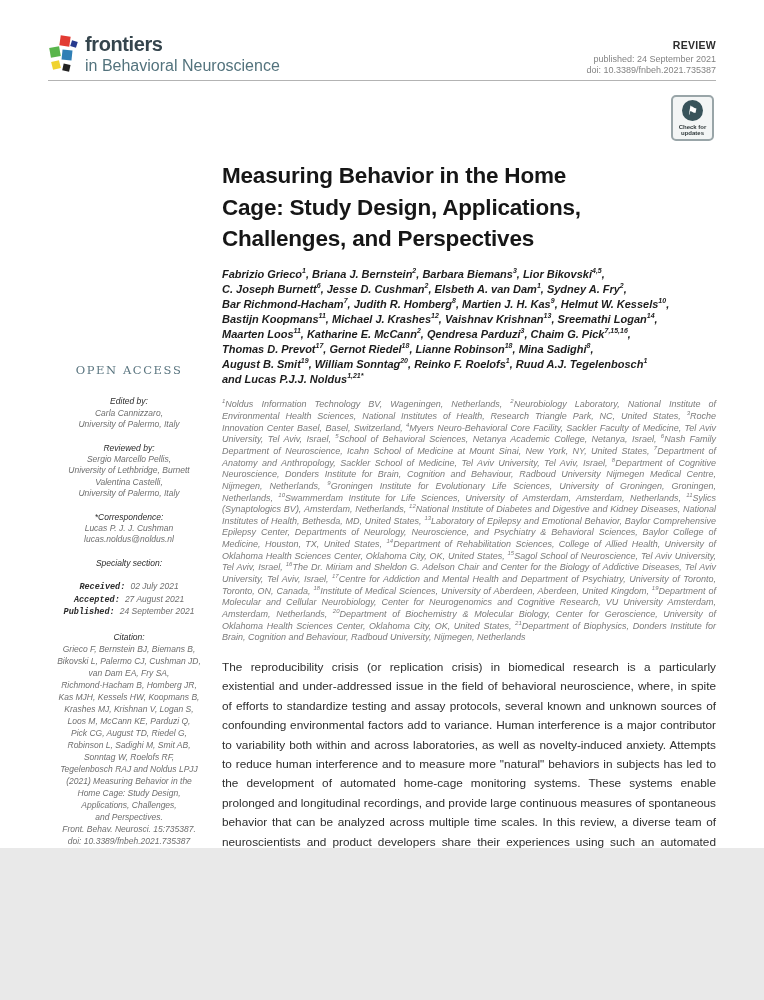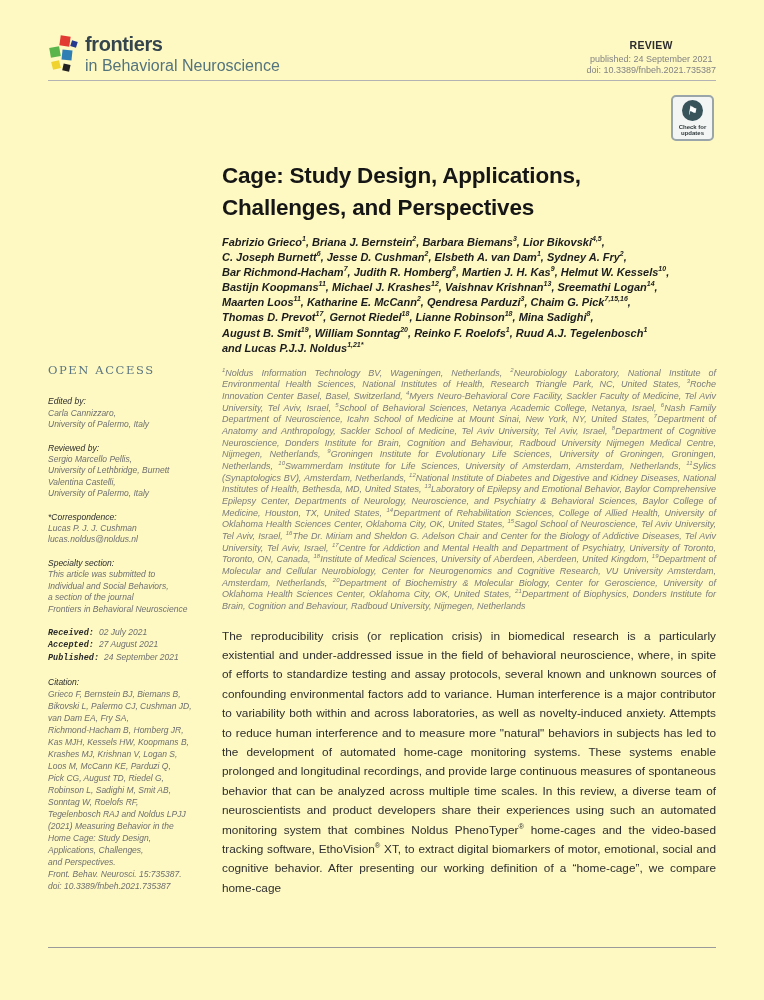--- a/index.html
+++ b/index.html
@@ -1,41 +1,41 @@
 <!DOCTYPE html>
 <html><head>
 <meta charset="utf-8">
 <style>
   html,body{margin:0;padding:0;background:#e9e9e9;}
-  .page{position:relative;width:764px;height:1000px;background:#fef9c3;margin:0 auto;
+  .page{position:relative;width:764px;height:848px;background:#ffffff;margin:0 auto;
         font-family:"Liberation Sans",sans-serif;overflow:hidden;}
 
   
   .logo{position:absolute;left:48px;top:34px;display:flex;align-items:flex-start;}
   .logo-cubes{width:34px;height:42px;flex:0 0 auto;}
   .logo-text{margin-left:3px;}
   .brand{font-size:20px;font-weight:bold;color:#35454d;letter-spacing:-0.4px;line-height:20px;}
   .journal{font-family:Liberation Sans, sans-serif;font-size:16px;color:#53737d;line-height:19px;margin-top:2px;}
 
-  .head-meta{position:absolute;right:48px;top:39px;text-align:center;}
+  .head-meta{position:absolute;right:48px;top:39px;text-align:right;}
   .head-type{font-size:10.5px;font-weight:bold;color:#2d2d2d;letter-spacing:0.3px;margin-bottom:3px;}
   .head-sub{font-size:9px;color:#838383;line-height:11px;}
 
   .rule{position:absolute;left:48px;right:48px;top:80px;border-top:1.5px solid #b3b3b3;}
 
   .badge{position:absolute;left:671px;top:95px;width:43px;height:46px;background:#f3f5f5;
          border:2px solid #99a5a8;border-radius:5px;box-sizing:border-box;
          display:flex;flex-direction:column;align-items:center;padding-top:3px;cursor:pointer;}
   .badge-circle{width:21px;height:21px;border-radius:50%;background:#38535a;display:flex;
                 align-items:center;justify-content:center;}
   .badge-flag{color:#ffffff;font-size:12px;line-height:12px;transform:rotate(10deg);}
   .badge-text{font-size:6px;line-height:6.5px;color:#30393b;text-align:center;margin-top:2.5px;font-weight:bold;}
 
   
-  .sidebar{position:absolute;left:48px;top:365px;width:162px;text-align:left;
+  .sidebar{position:absolute;left:48px;top:365px;width:162px;text-align:center;
            font-style:italic;font-size:8.5px;line-height:11.4px;color:#6f6f6f;}
   .oa{font-family:"DejaVu Serif",serif;font-style:normal;font-size:11.5px;letter-spacing:1.6px;
       color:#5b7680;margin-bottom:20px;}
   .sb-block{margin-bottom:12px;}
   .sb-label{font-weight:normal;color:#2b2b2b;}
   .sidebar b{font-weight:bold;color:#2b2b2b;font-family:Liberation Mono, monospace;}
   .sb-citation{line-height:12px;}
   .email{color:#6f6f6f;}
 
   
@@ -118,26 +118,20 @@
     </div>
 
     <div class="sb-block">
       <div class="sb-label">*Correspondence:</div>
       <div>Lucas P. J. J. Cushman</div>
       <div class="email">lucas.noldus@noldus.nl</div>
     </div>
 
     <div class="sb-block">
       <div class="sb-label">Specialty section:</div>
-      <div>
-          <div>This article was submitted to</div>
-          <div>Individual and Social Behaviors,</div>
-          <div>a section of the journal</div>
-          <div>Frontiers in Behavioral Neuroscience</div>
-        </div>
     </div>
 
     <div class="sb-block">
       <div><b>Received: </b>02 July 2021</div>
       <div><b>Accepted: </b>27 August 2021</div>
       <div><b>Published: </b>24 September 2021</div>
     </div>
 
     <div class="sb-block sb-citation">
       <div class="sb-label">Citation:</div>
@@ -158,20 +152,21 @@
           <div>Applications, Challenges,</div>
           <div>and Perspectives.</div>
           <div>Front. Behav. Neurosci. 15:735387.</div>
           <div>doi: 10.3389/fnbeh.2021.735387</div>
         </div>
     </div>
   </aside>
 
   <main class="main">
     <h1 class="title">
+        <div>Measuring Behavior in the Home</div>
         <div>Cage: Study Design, Applications,</div>
         <div>Challenges, and Perspectives</div>
       </h1>
 
     <div class="authors">
       <div>Fabrizio Grieco<sup>1</sup>, Briana J. Bernstein<sup>2</sup>, Barbara Biemans<sup>3</sup>, Lior Bikovski<sup>4,5</sup>,</div>
       <div>C. Joseph Burnett<sup>6</sup>, Jesse D. Cushman<sup>2</sup>, Elsbeth A. van Dam<sup>1</sup>, Sydney A. Fry<sup>2</sup>,</div>
       <div>Bar Richmond-Hacham<sup>7</sup>, Judith R. Homberg<sup>8</sup>, Martien J. H. Kas<sup>9</sup>, Helmut W. Kessels<sup>10</sup>,</div>
       <div>Bastijn Koopmans<sup>11</sup>, Michael J. Krashes<sup>12</sup>, Vaishnav Krishnan<sup>13</sup>, Sreemathi Logan<sup>14</sup>,</div>
       <div>Maarten Loos<sup>11</sup>, Katharine E. McCann<sup>2</sup>, Qendresa Parduzi<sup>3</sup>, Chaim G. Pick<sup>7,15,16</sup>,</div>

